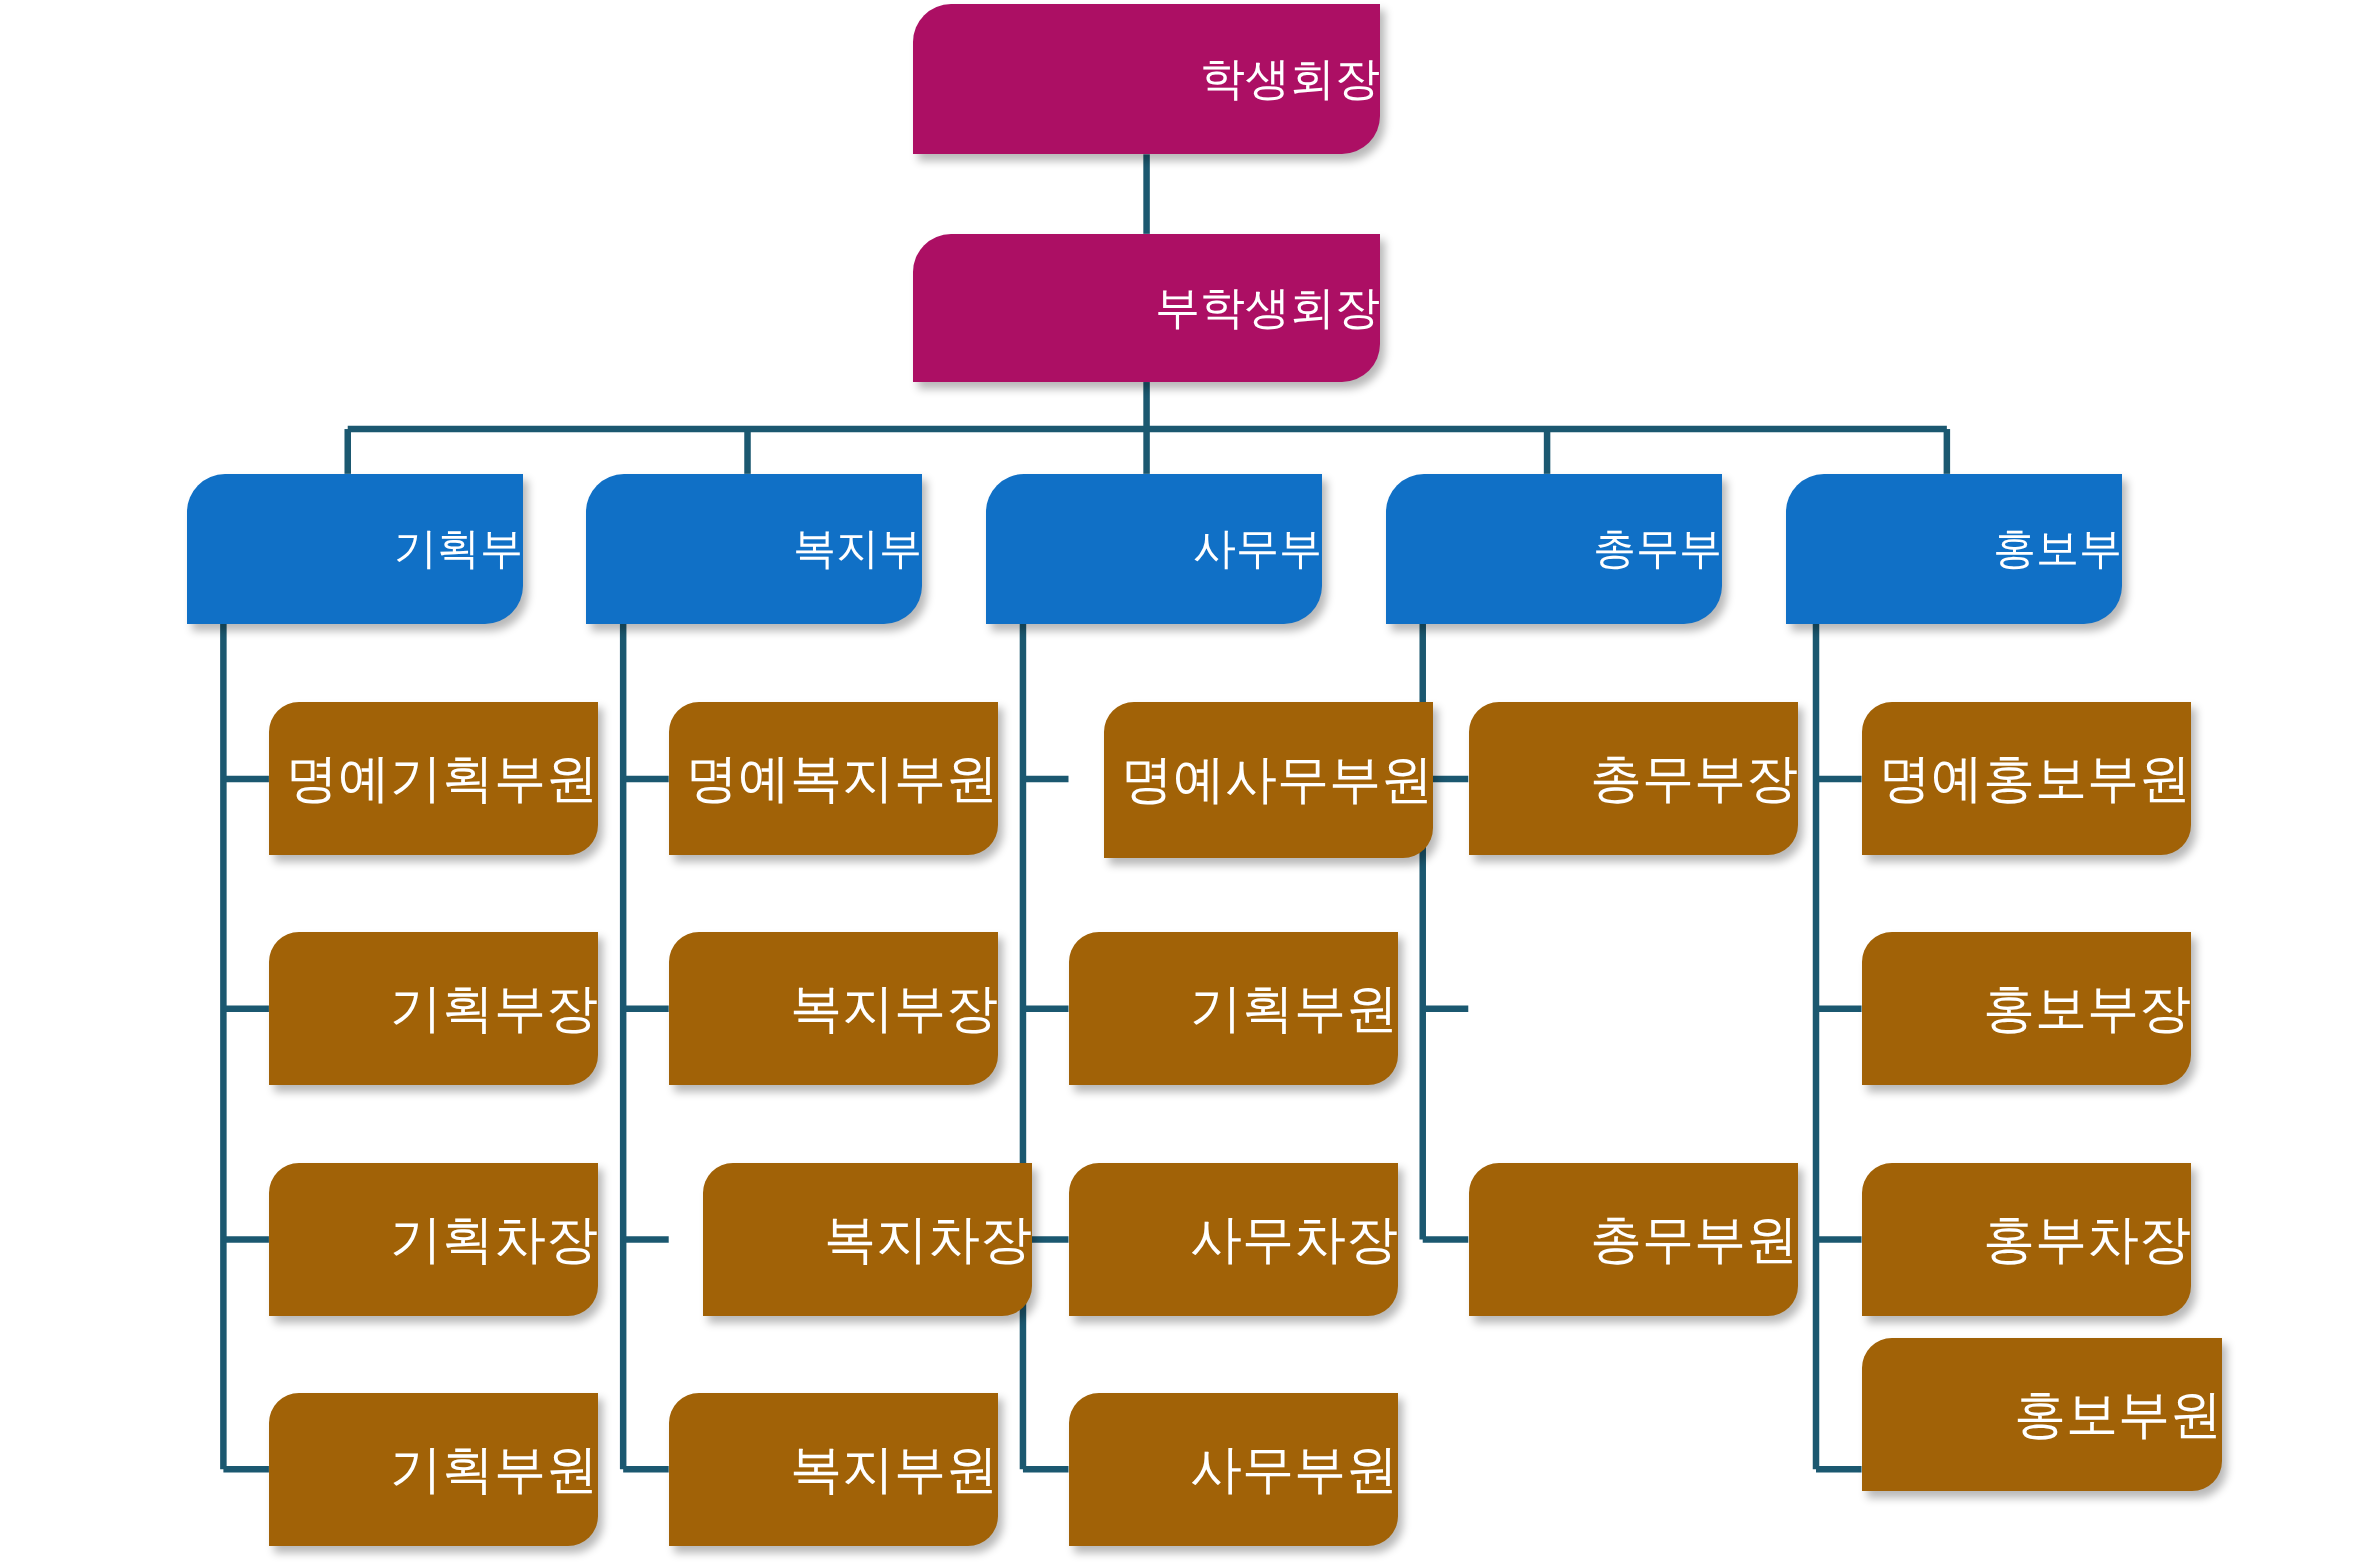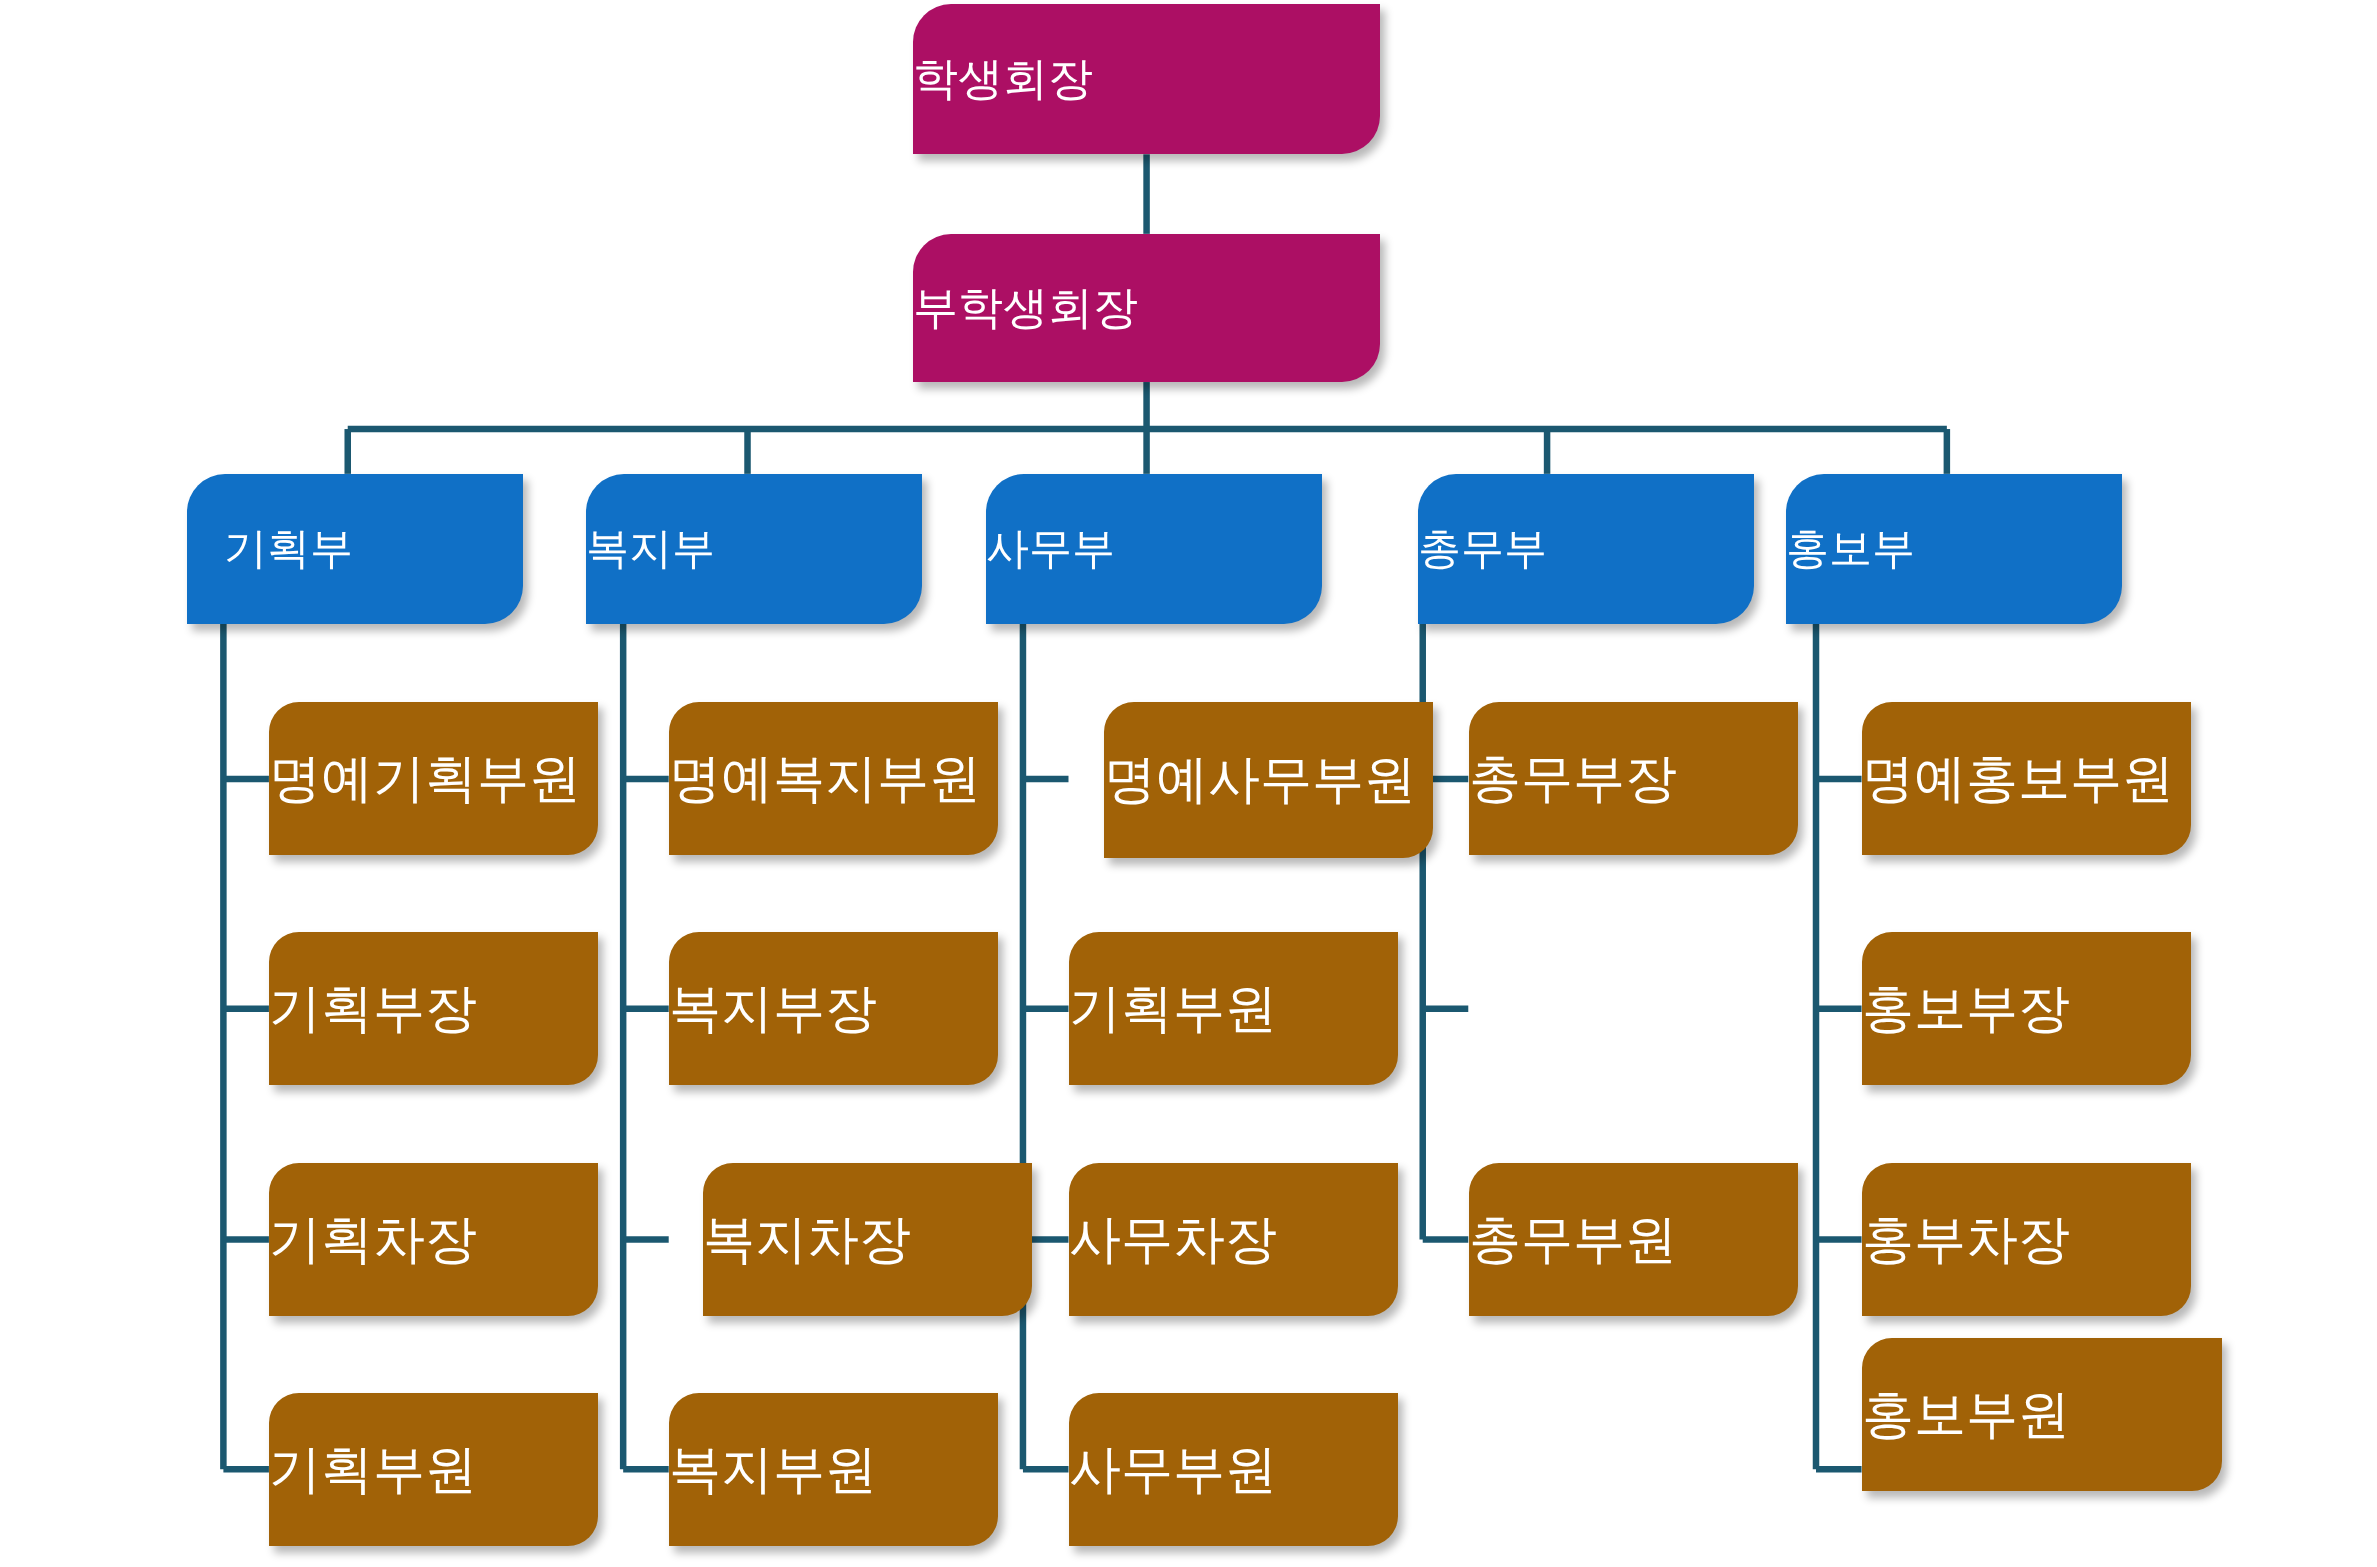--- a/index.html
+++ b/index.html
@@ -7,21 +7,21 @@
     width:2377px;height:1568px;
     background:#ffffff;
     font-family:"Liberation Sans","DejaVu Sans",sans-serif;
     overflow:hidden;
   }
   #stage{position:relative;width:2377px;height:1568px;}
   #wires{position:absolute;left:0;top:0;width:2377px;height:1568px;pointer-events:none;}
 
   .node{
     position:absolute;
-    display:flex;align-items:center;justify-content:flex-start;
+    display:flex;align-items:center;justify-content:flex-end;
     text-align:center;
     color:#ffffff;
     box-sizing:border-box;
     line-height:1.15;
     box-shadow:5px 6.5px 8px rgba(0,0,0,0.28);
   }
   
   .rnd{border-radius:38px 0 38px 0;}
   .rnd-sm{border-radius:30px 0 30px 0;}
 
@@ -90,21 +90,21 @@
 
   <div class="node dept rnd" style="left:187px;top:474px;width:336px;height:150px;padding-left:37px;">
     <span>기획부</span>
   </div>
   <div class="node dept rnd" style="left:586px;top:474px;width:336px;height:150px;">
     <span>복지부</span>
   </div>
   <div class="node dept rnd" style="left:986px;top:474px;width:336px;height:150px;">
     <span>사무부</span>
   </div>
-  <div class="node dept rnd" style="left:1386px;top:474px;width:336px;height:150px;margin-left:32px;">
+  <div class="node dept rnd" style="left:1386px;top:474px;width:336px;height:150px;">
     <span>총무부</span>
   </div>
   <div class="node dept rnd" style="left:1786px;top:474px;width:336px;height:150px;">
     <span>홍보부</span>
   </div>
 
   <div class="node sub rnd-sm" style="left:269px;top:702px;width:329px;height:153px;">
     <span>명예기획부원</span>
   </div>
   <div class="node sub rnd-sm" style="left:269px;top:932px;width:329px;height:153px;">

